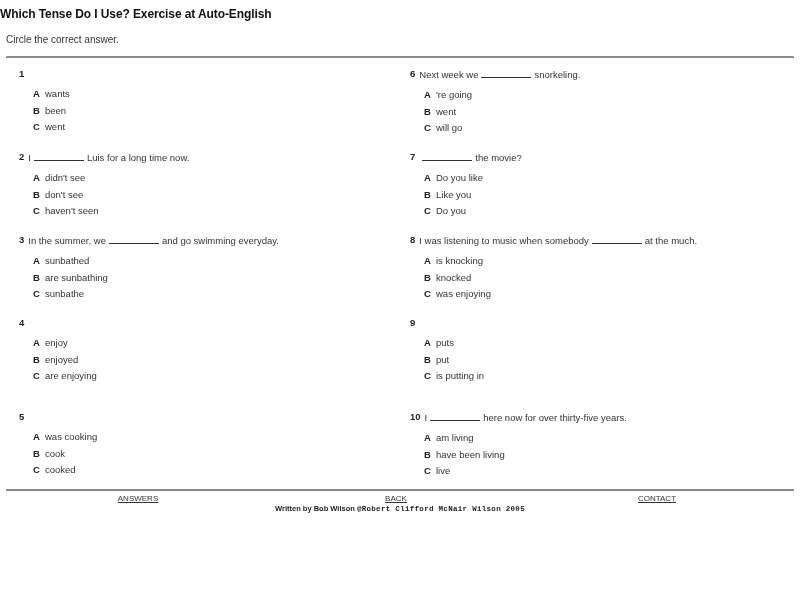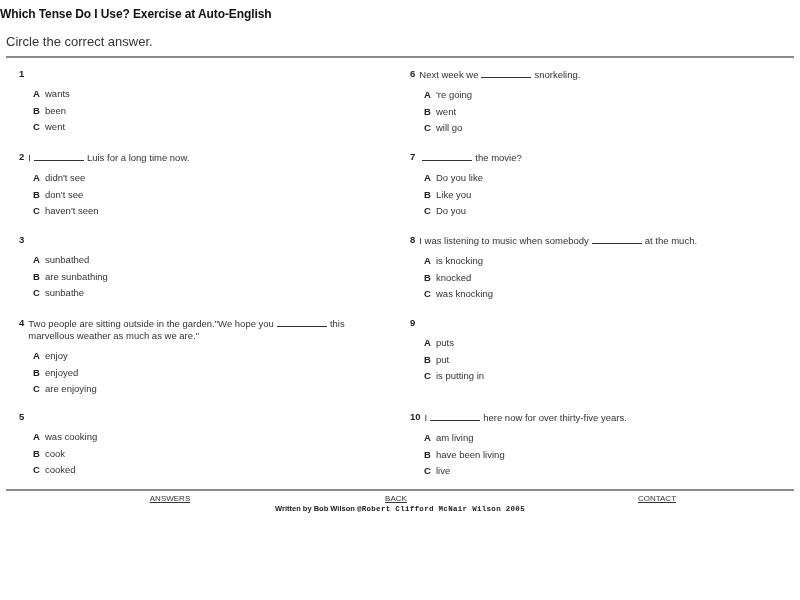--- a/index.html
+++ b/index.html
@@ -22,21 +22,21 @@
       width: 800px;
       font-weight: bold;
       font-size: 12px;
       color: #111;
       letter-spacing: -0.1px;
     }
     .instruction {
       position: absolute;
       top: 34px;
       left: 6px;
-      font-size: 13px;
+      font-size: 10px;
       color: #333;
     }
     .rule {
       position: absolute;
       left: 6px;
       width: 788px;
       height: 2px;
       background: #8a8a8a;
     }
     .rule.top { top: 56px; }
@@ -156,41 +156,41 @@
     <div class="option">
         <span class="letter">C</span>
         <span>haven't seen</span>
       </div>
   </div>
 </div>
 
 <div class="question" style="top:234px; left:19px; width:370px;">
   <div class="qline">
     <span class="qnum">3</span>
+    <span class="qtext"><span>In the summer, we</span><span class="blank"></span><span>and go swimming everyday.</span></span>
   </div>
   <div class="options">
     <div class="option">
         <span class="letter">A</span>
         <span>sunbathed</span>
       </div>
     <div class="option">
         <span class="letter">B</span>
         <span>are sunbathing</span>
       </div>
     <div class="option">
         <span class="letter">C</span>
         <span>sunbathe</span>
       </div>
   </div>
 </div>
 
 <div class="question" style="top:317px; left:19px; width:375px;">
   <div class="qline">
     <span class="qnum">4</span>
-    <span class="qtext"><span>Two people are sitting outside in the garden."We hope you</span><span class="blank"></span><span>this</span><br><span>marvellous weather as much as we are."</span></span>
   </div>
   <div class="options">
     <div class="option">
         <span class="letter">A</span>
         <span>enjoy</span>
       </div>
     <div class="option">
         <span class="letter">B</span>
         <span>enjoyed</span>
       </div>
@@ -272,21 +272,21 @@
     <div class="option">
         <span class="letter">A</span>
         <span>is knocking</span>
       </div>
     <div class="option">
         <span class="letter">B</span>
         <span>knocked</span>
       </div>
     <div class="option">
         <span class="letter">C</span>
-        <span>was knocking</span>
+        <span>was enjoying</span>
       </div>
   </div>
 </div>
 
 <div class="question" style="top:317px; left:410px; width:340px;">
   <div class="qline">
     <span class="qnum">9</span>
   </div>
   <div class="options">
     <div class="option">
@@ -320,17 +320,17 @@
       </div>
     <div class="option">
         <span class="letter">C</span>
         <span>live</span>
       </div>
   </div>
 </div>
 
 <div class="rule bottom"></div>
 
-<a class="footer-link" style="left:138px;margin-left:32px;">ANSWERS</a>
+<a class="footer-link" style="left:138px;">ANSWERS</a>
 <a class="footer-link" style="left:396px;">BACK</a>
 <a class="footer-link" style="left:657px;">CONTACT</a>
 
 <div class="credit"><span>Written by Bob Wilson </span><span class="mono">@Robert Clifford McNair Wilson 2005</span></div>
 
 </body></html>

